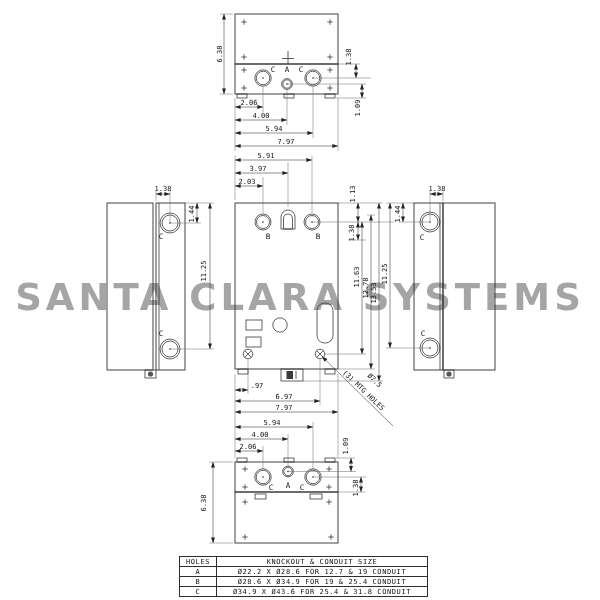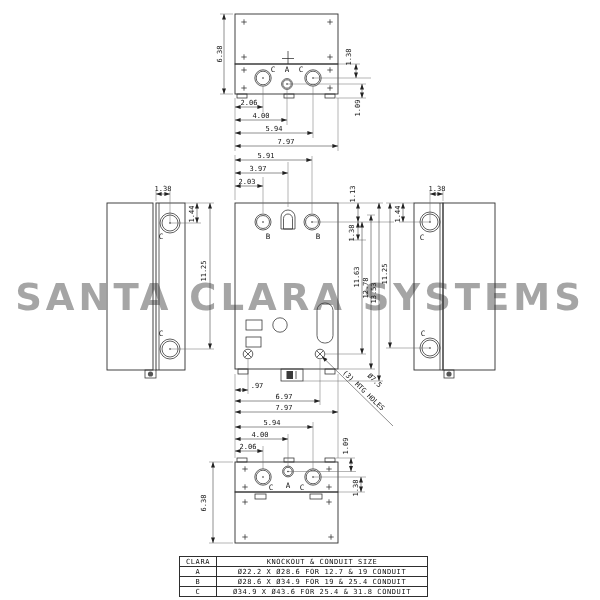--- a/index.html
+++ b/index.html
@@ -252,21 +252,21 @@
       <text class="dm" x="248" y="448.5" text-anchor="middle">2.06</text>
       <text class="dm" x="206" y="503" text-anchor="middle" transform="rotate(-90 206 503)">6.38</text>
       <text class="dm" x="348" y="446" text-anchor="middle" transform="rotate(-90 348 446)">1.09</text>
       <text class="dm" x="358" y="488" text-anchor="middle" transform="rotate(-90 358 488)">1.38</text>
     </g>
   </svg>
 
   <table id="ko-table">
     <tbody>
         <tr>
-      <th class="col-letter">CLARA</th>
+      <th class="col-letter">HOLES</th>
       <th class="col-size">KNOCKOUT &amp; CONDUIT SIZE</th>
     </tr>
     <tr>
       <td>A</td>
       <td>Ø22.2 X Ø28.6 FOR 12.7 &amp; 19 CONDUIT</td>
     </tr>
     <tr>
       <td>B</td>
       <td>Ø28.6 X Ø34.9 FOR 19 &amp; 25.4 CONDUIT</td>
     </tr>

